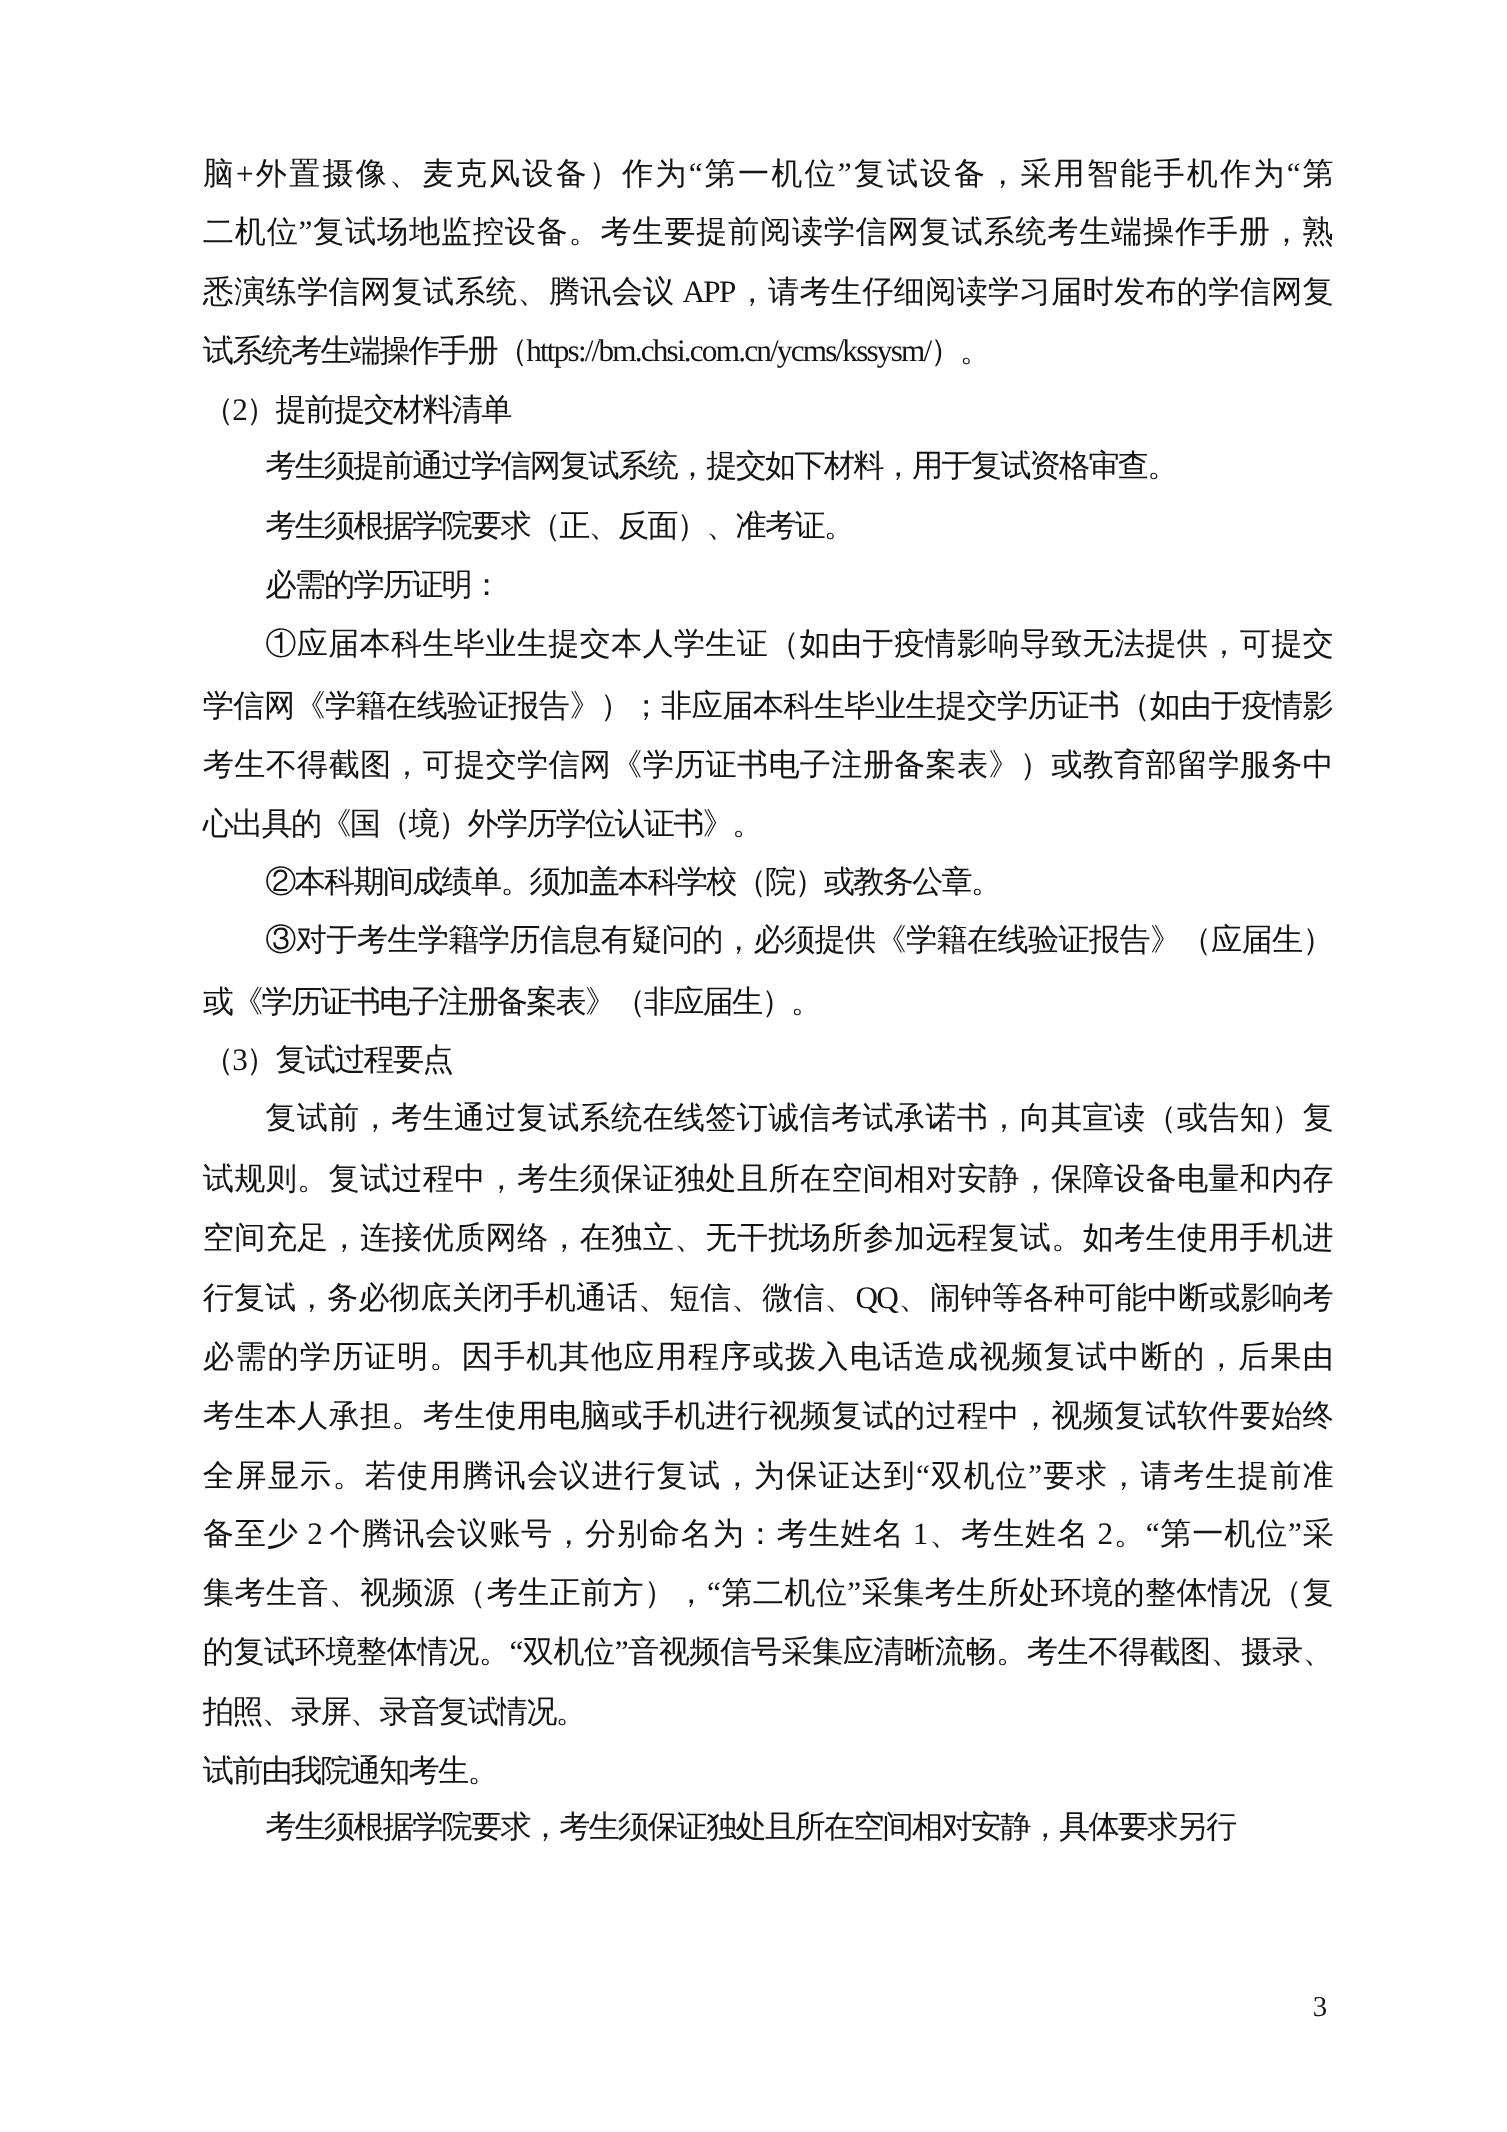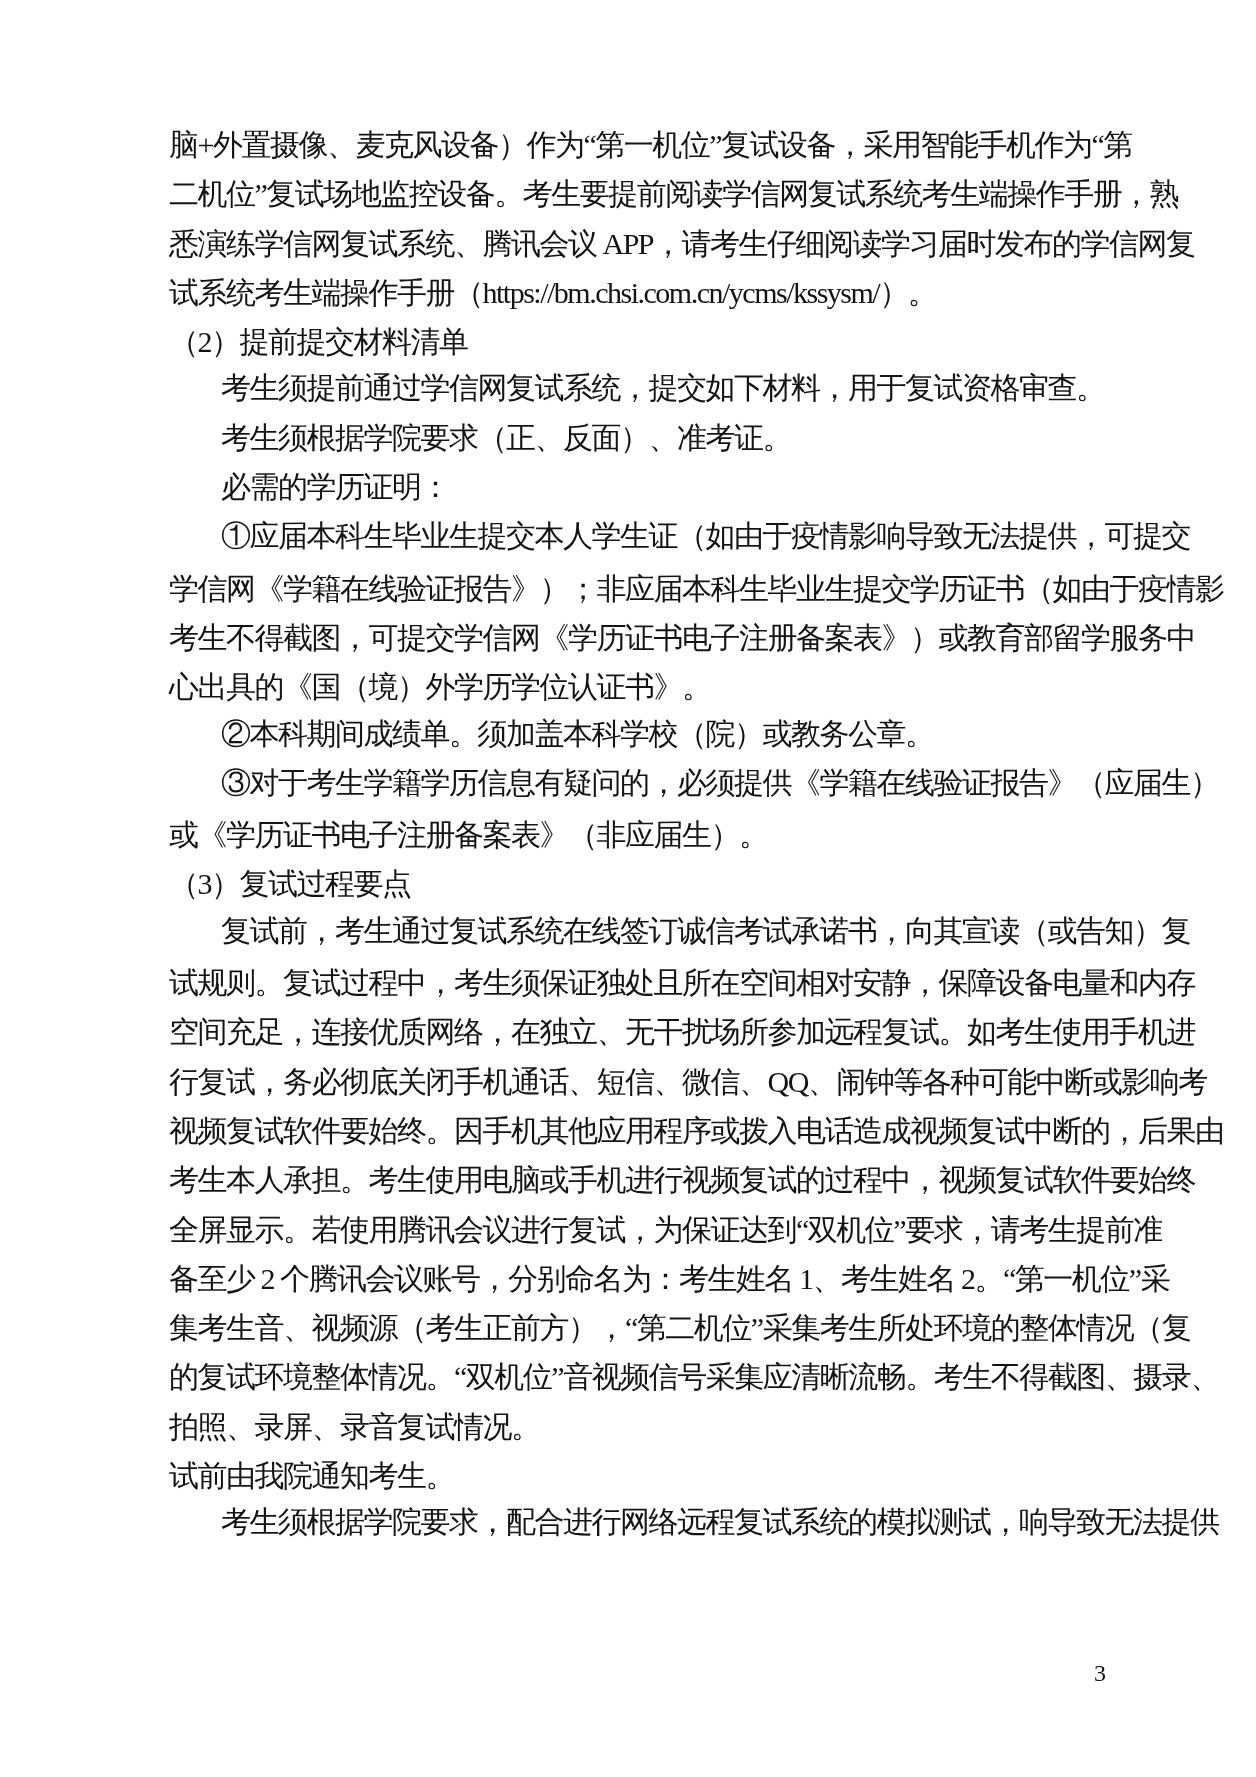--- a/index.html
+++ b/index.html
@@ -18,21 +18,21 @@
   }
   .doc-body {
     position: absolute;
     left: 169px;
     top: 120px;
     width: 941px;
   }
   .line {
     height: 49.3px;
     line-height: 49.3px;
-    font-size: 30px;
+    font-size: 26px;
     letter-spacing: -1.5px;
     white-space: nowrap;
     text-align: left;
   }
   .line.fill {
     text-align: justify;
     text-align-last: justify;
   }
   .line.indent {
     padding-left: 52px;
@@ -69,24 +69,24 @@
       <div class="line fill">考生不得截图，可提交学信网《学历证书电子注册备案表》）或教育部留学服务中</div>
       <div class="line">心出具的《国（境）外学历学位认证书》。</div>
       <div class="line indent">②本科期间成绩单。须加盖本科学校（院）或教务公章。</div>
       <div class="line fill indent">③对于考生学籍学历信息有疑问的，必须提供《学籍在线验证报告》（应届生）</div>
       <div class="line">或《学历证书电子注册备案表》（非应届生）。</div>
       <div class="line">（3）复试过程要点</div>
       <div class="line fill indent">复试前，考生通过复试系统在线签订诚信考试承诺书，向其宣读（或告知）复</div>
       <div class="line fill">试规则。复试过程中，考生须保证独处且所在空间相对安静，保障设备电量和内存</div>
       <div class="line fill">空间充足，连接优质网络，在独立、无干扰场所参加远程复试。如考生使用手机进</div>
       <div class="line fill">行复试，务必彻底关闭手机通话、短信、微信、QQ、闹钟等各种可能中断或影响考</div>
-      <div class="line fill">视频复试软件要始终。因手机其他应用程序或拨入电话造成视频复试中断的，后果由</div>
+      <div class="line fill">必需的学历证明。因手机其他应用程序或拨入电话造成视频复试中断的，后果由</div>
       <div class="line fill">考生本人承担。考生使用电脑或手机进行视频复试的过程中，视频复试软件要始终</div>
       <div class="line fill">全屏显示。若使用腾讯会议进行复试，为保证达到“双机位”要求，请考生提前准</div>
       <div class="line fill">备至少 2 个腾讯会议账号，分别命名为：考生姓名 1、考生姓名 2。“第一机位”采</div>
       <div class="line fill">集考生音、视频源（考生正前方），“第二机位”采集考生所处环境的整体情况（复</div>
       <div class="line fill">的复试环境整体情况。“双机位”音视频信号采集应清晰流畅。考生不得截图、摄录、</div>
       <div class="line">拍照、录屏、录音复试情况。</div>
       <div class="line">试前由我院通知考生。</div>
-      <div class="line indent">考生须根据学院要求，配合进行网络远程复试系统的模拟测试，响导致无法提供</div>
+      <div class="line indent">考生须根据学院要求，考生须保证独处且所在空间相对安静，具体要求另行</div>
     </div>
   <div class="page-number">3</div>
 </div>
 
 </body></html>

